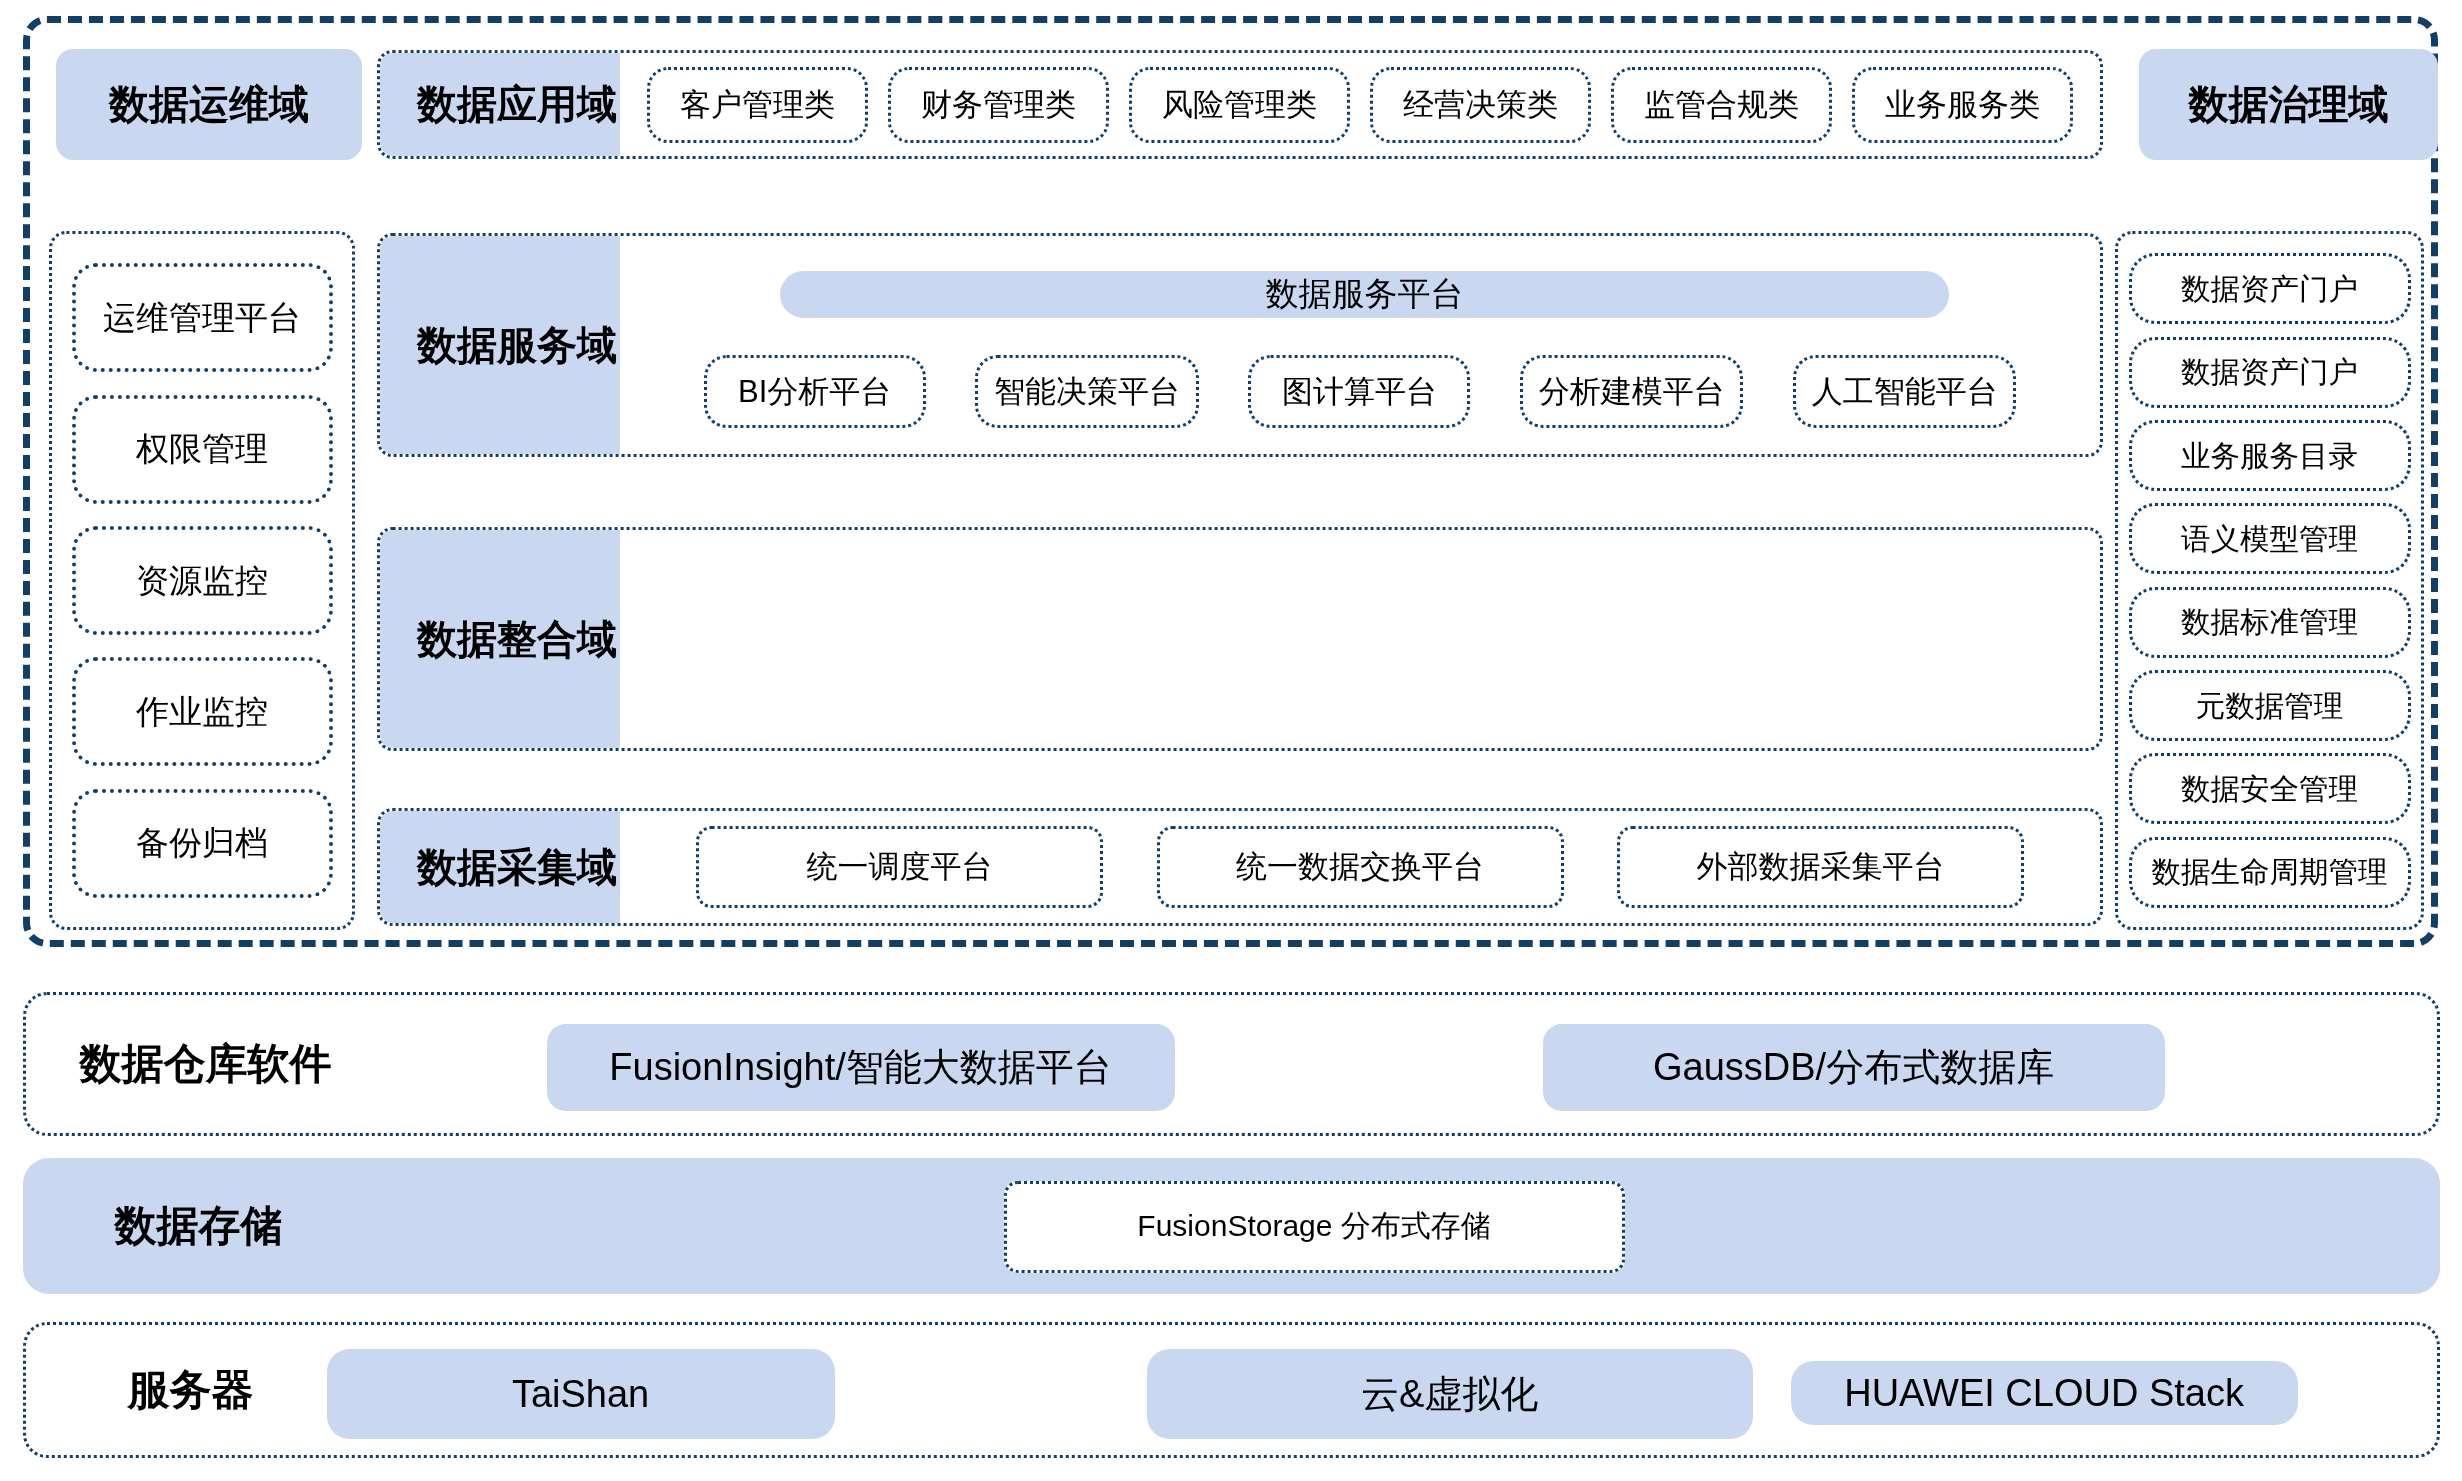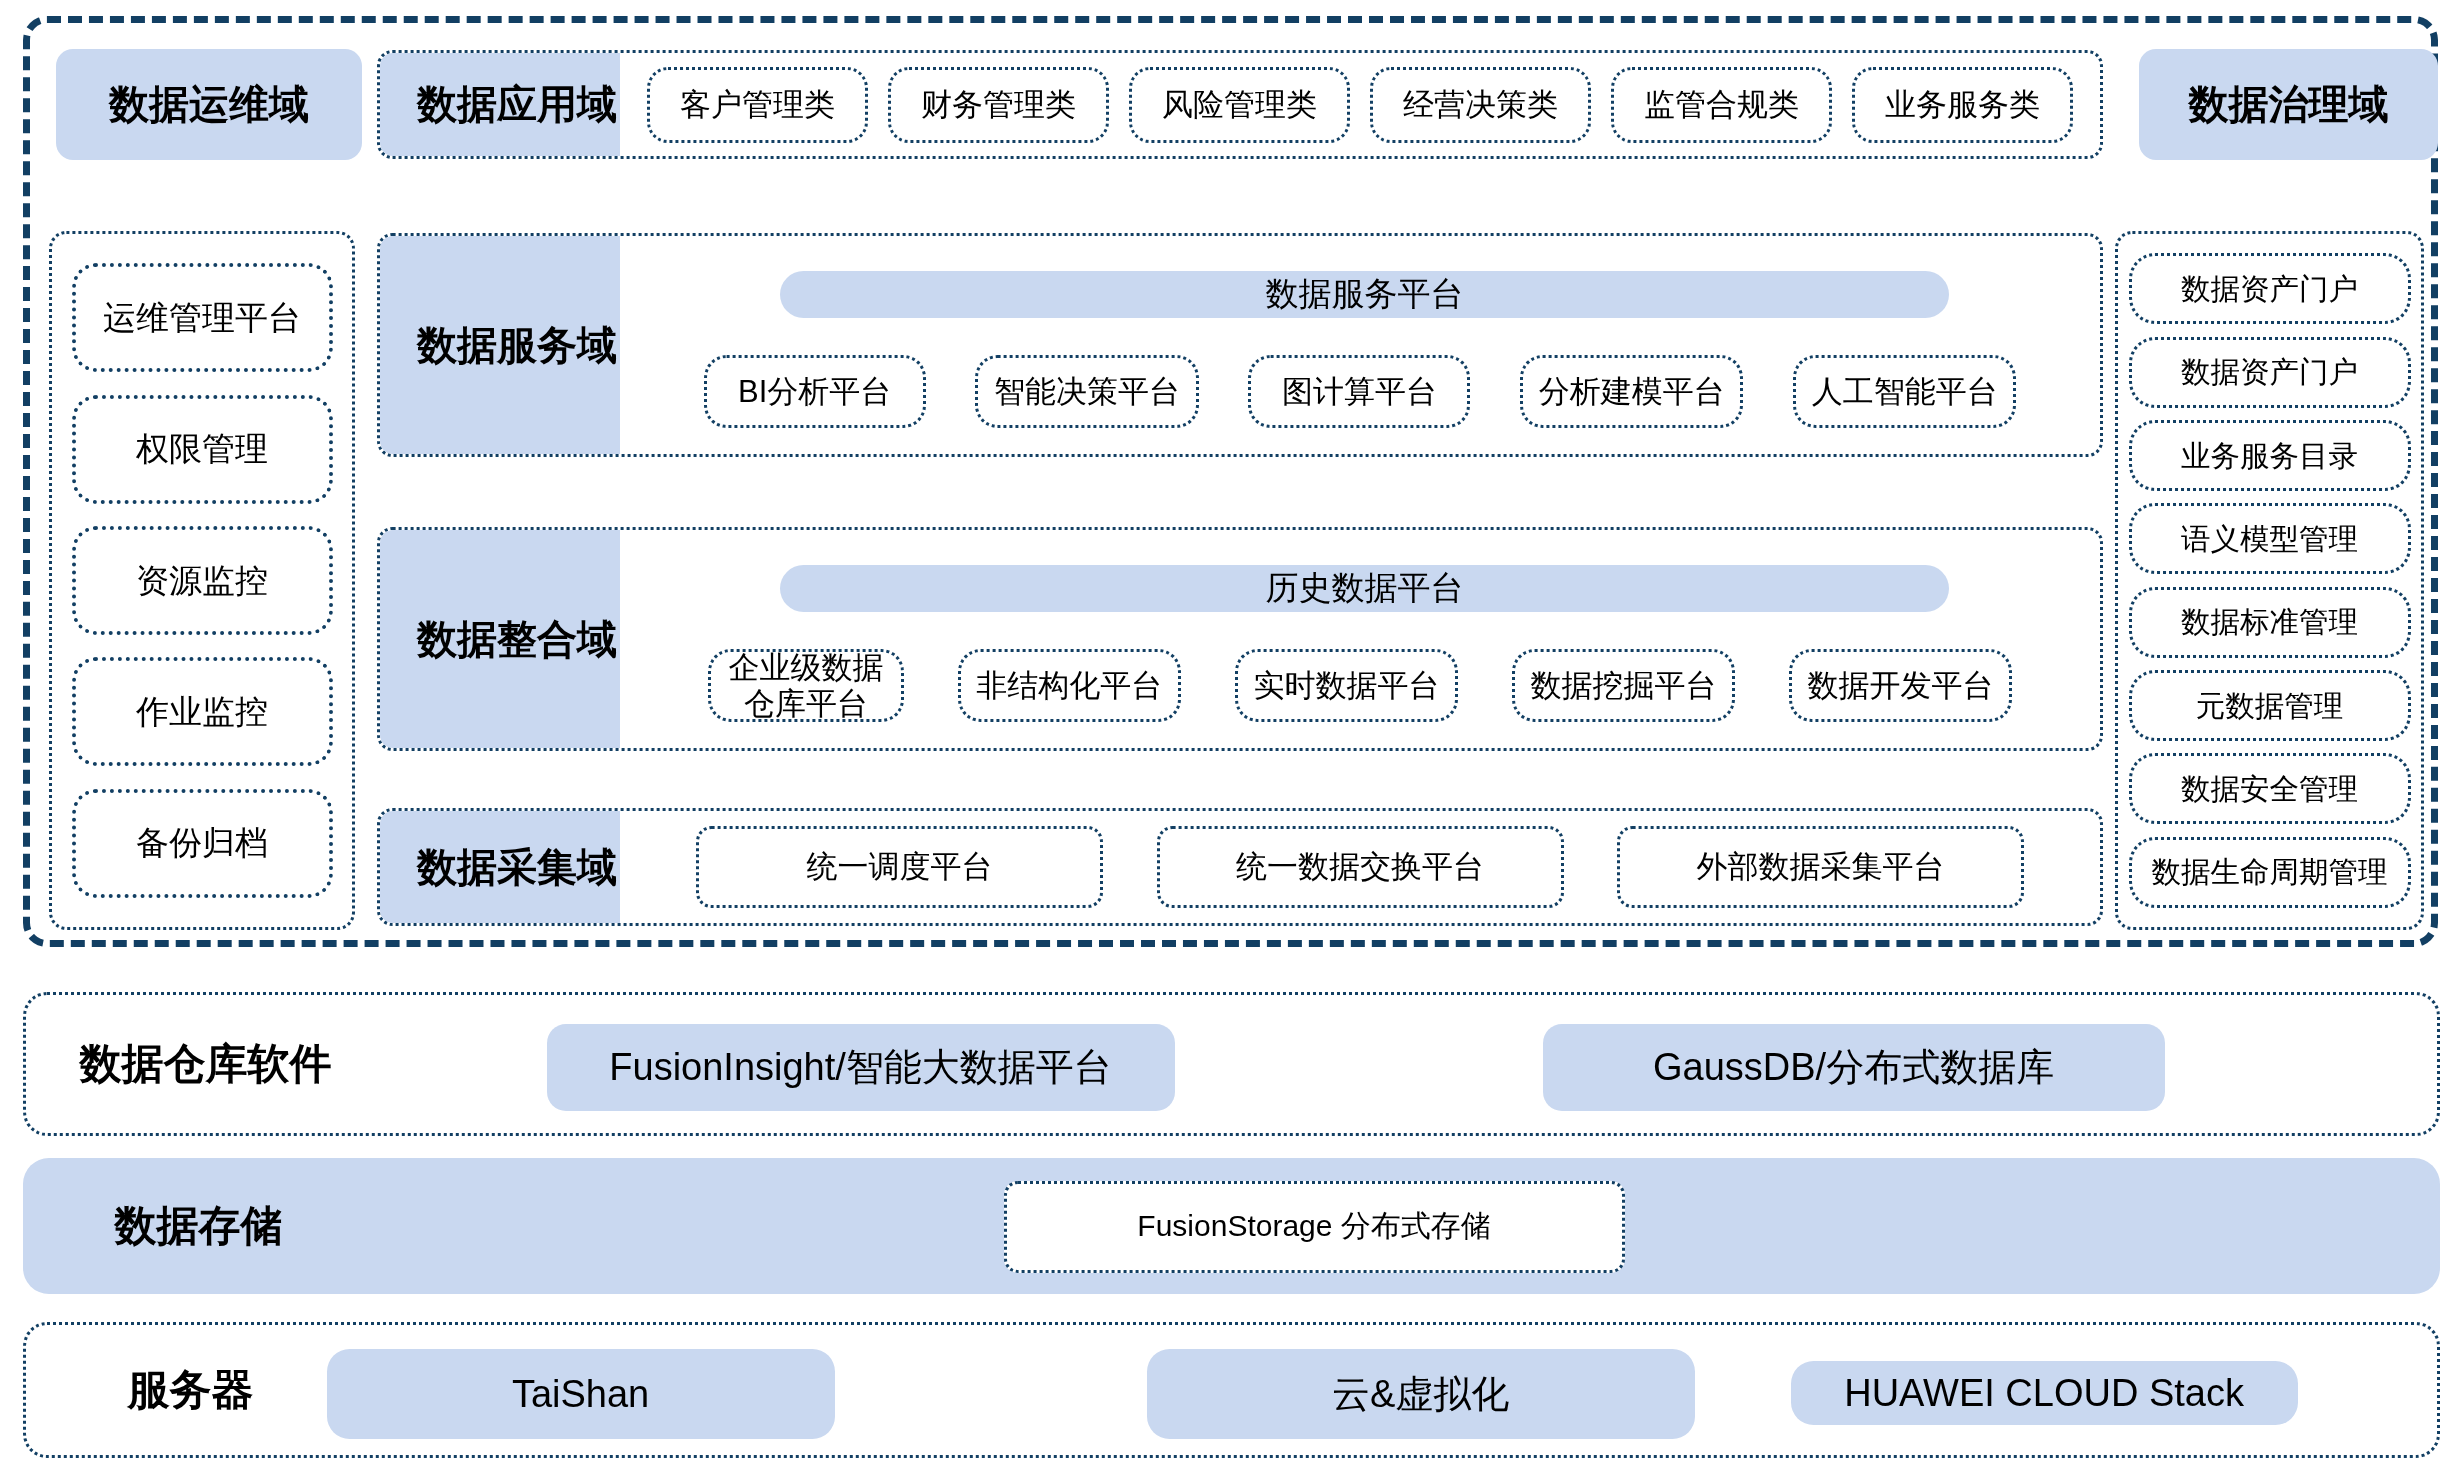--- a/index.html
+++ b/index.html
@@ -123,21 +123,21 @@
   .wh-pill-2 { left: 1517px; top: 29px; width: 622px; height: 87px; }
 
   .store-box {
     position: absolute; left: 981px; top: 22.6px; width: 621px; height: 92px;
     background: #fff; border: 3.5px dotted #123f63; border-radius: 14px;
     display: flex; align-items: center; justify-content: center;
     font-size: 30px;
   }
 
   .srv-pill-1 { left: 301px;  top: 24px; width: 508px; height: 90px; border-radius: 22.6px; }
-  .srv-pill-2 { left: 1121px; top: 24px; width: 548px; height: 90px; border-radius: 22.6px; }
+  .srv-pill-2 { left: 1121px; top: 24px; width: 606px; height: 90px; border-radius: 22.6px; }
   .srv-pill-3 { left: 1765px; top: 24px; width: 507px; height: 64px; border-radius: 22.6px; margin-top: 12px; }
 </style>
 </head>
 <body>
 
 <div>
 
   <div class="abs outer-border"></div>
 
   <div class="abs blue-pill hdr pos-ops">数据运维域</div>
@@ -173,30 +173,20 @@
         <div class="dotted-item">智能决策平台</div>
         <div class="dotted-item">图计算平台</div>
         <div class="dotted-item">分析建模平台</div>
         <div class="dotted-item">人工智能平台</div>
       </div>
     </div>
   </div>
 
   <div class="abs dotted-frame domain-row pos-int">
     <div class="blue-label">数据整合域</div>
-    <div class="domain-content">
-      <div class="platform-pill">历史数据平台</div>
-      <div class="platform-items">
-        <div class="dotted-item narrow">企业级数据仓库平台</div>
-        <div class="dotted-item">非结构化平台</div>
-        <div class="dotted-item">实时数据平台</div>
-        <div class="dotted-item">数据挖掘平台</div>
-        <div class="dotted-item">数据开发平台</div>
-      </div>
-    </div>
   </div>
 
   <div class="abs dotted-frame domain-row pos-col">
     <div class="blue-label">数据采集域</div>
     <div class="collect-items">
       <div class="dotted-item">统一调度平台</div>
       <div class="dotted-item">统一数据交换平台</div>
       <div class="dotted-item">外部数据采集平台</div>
     </div>
   </div>

